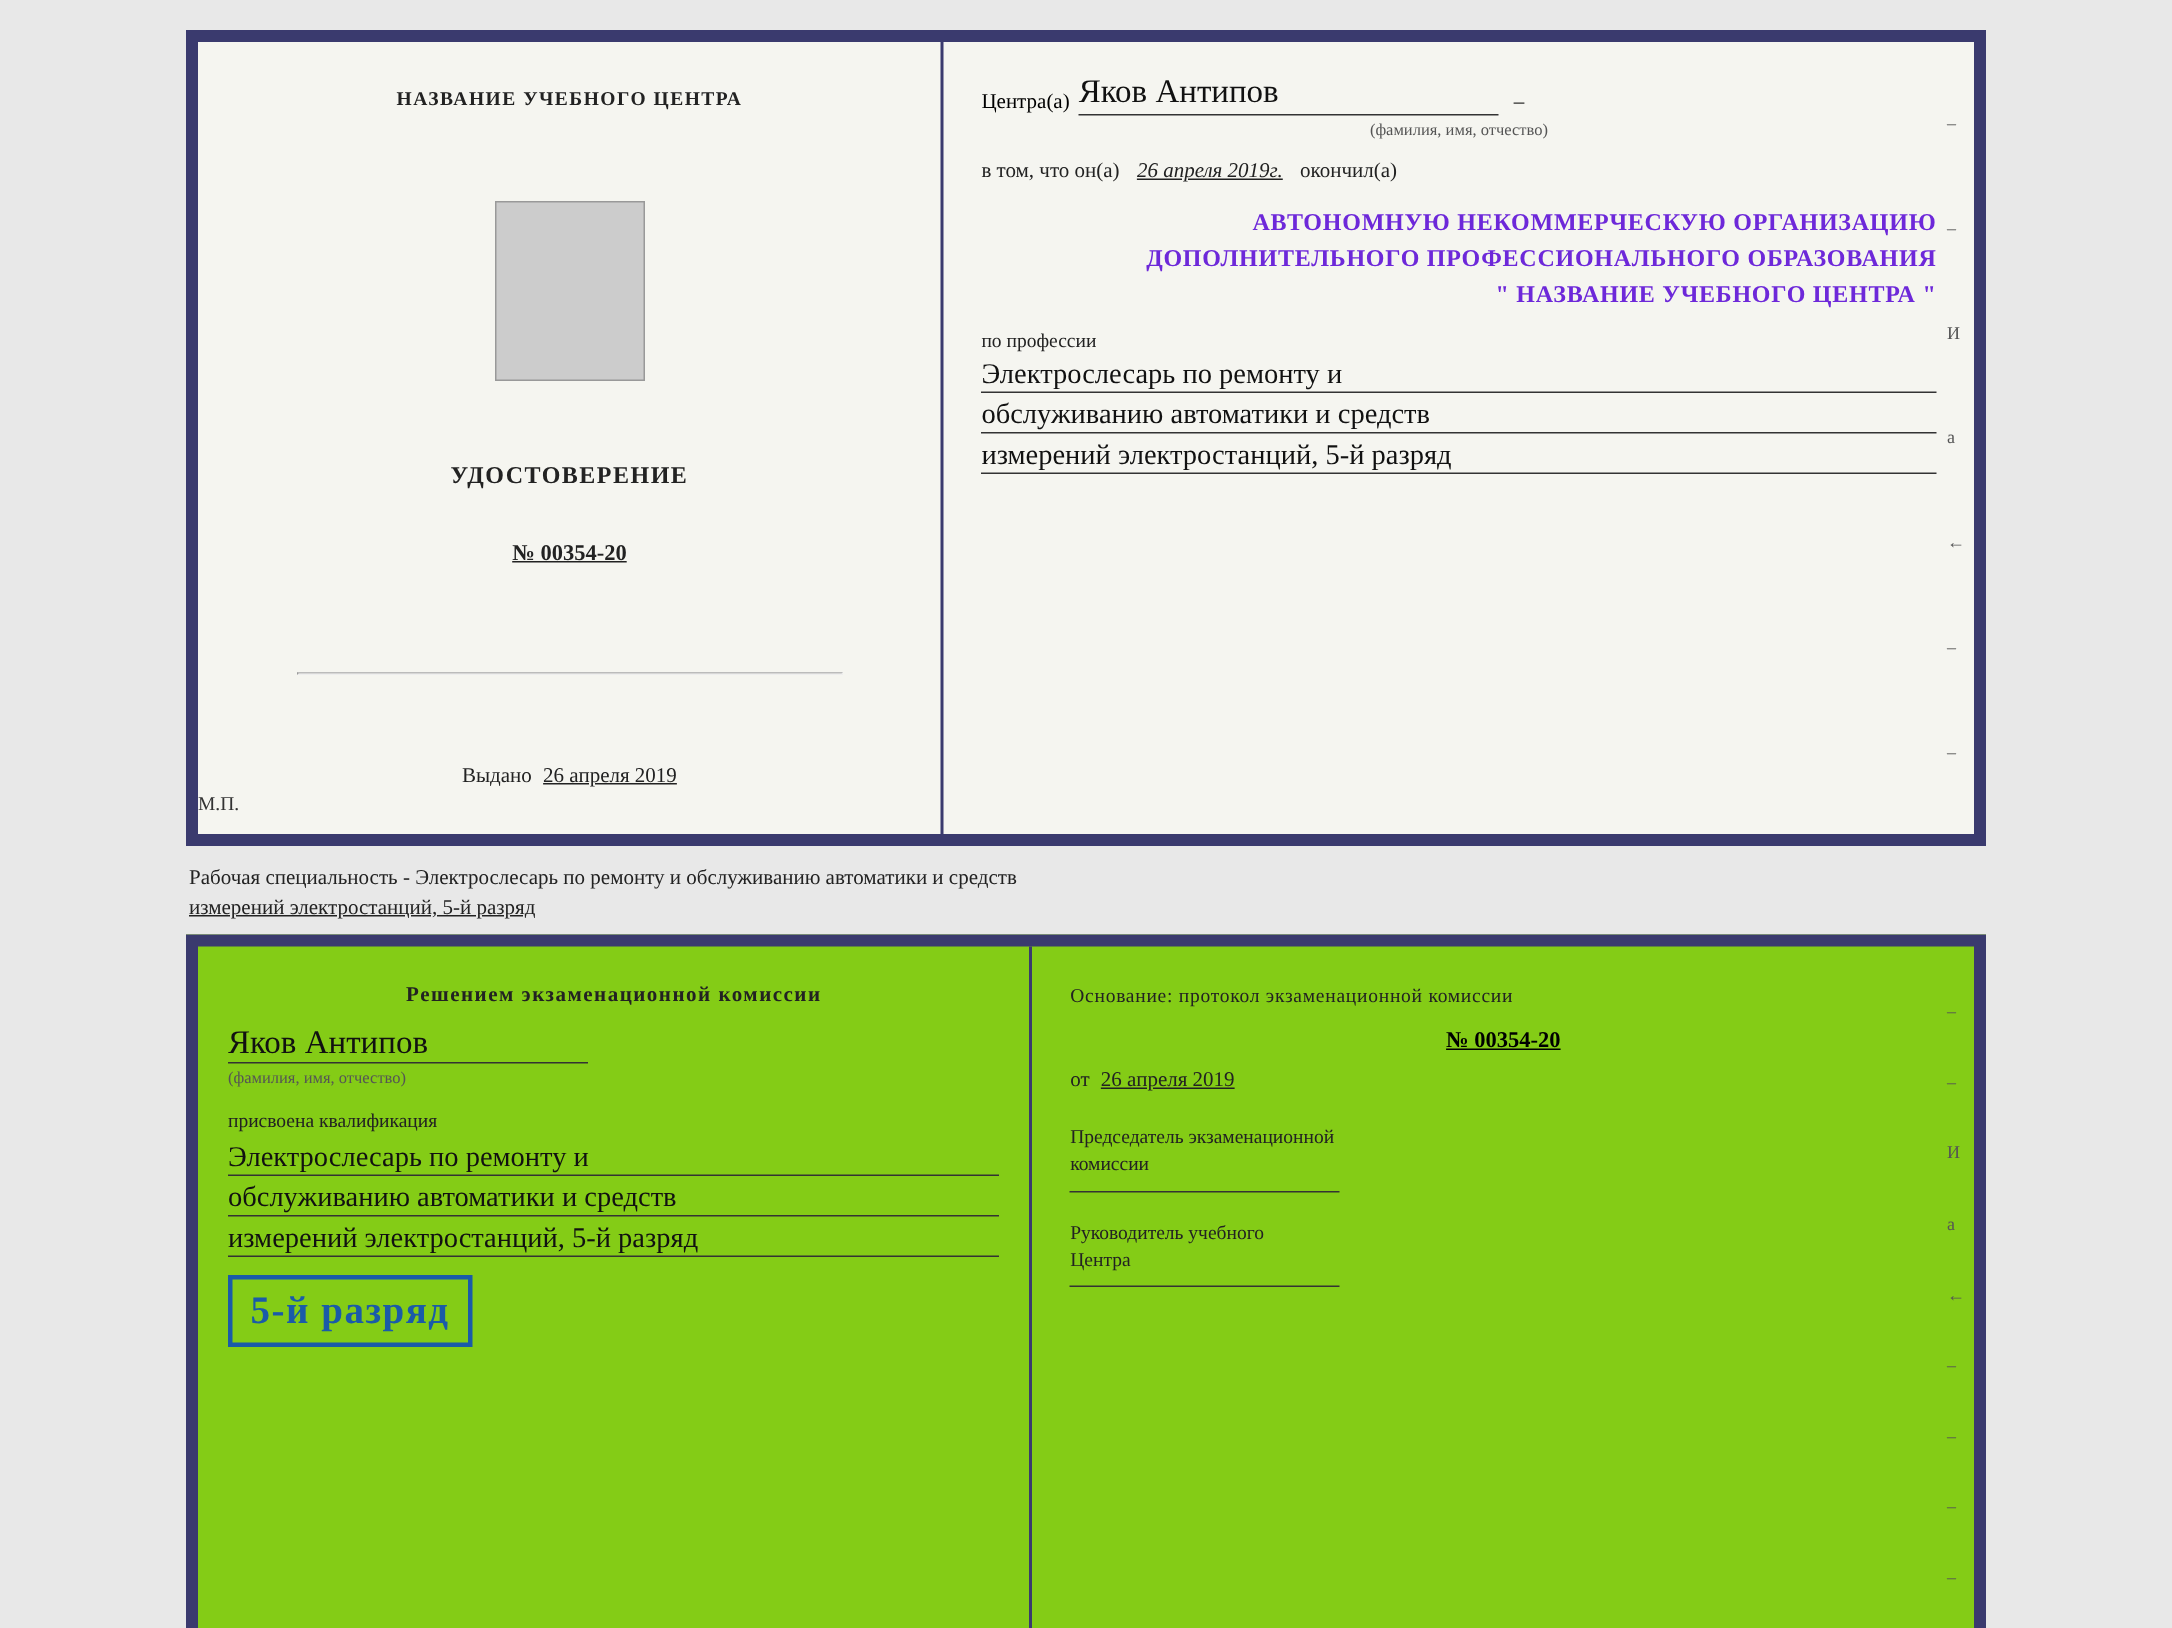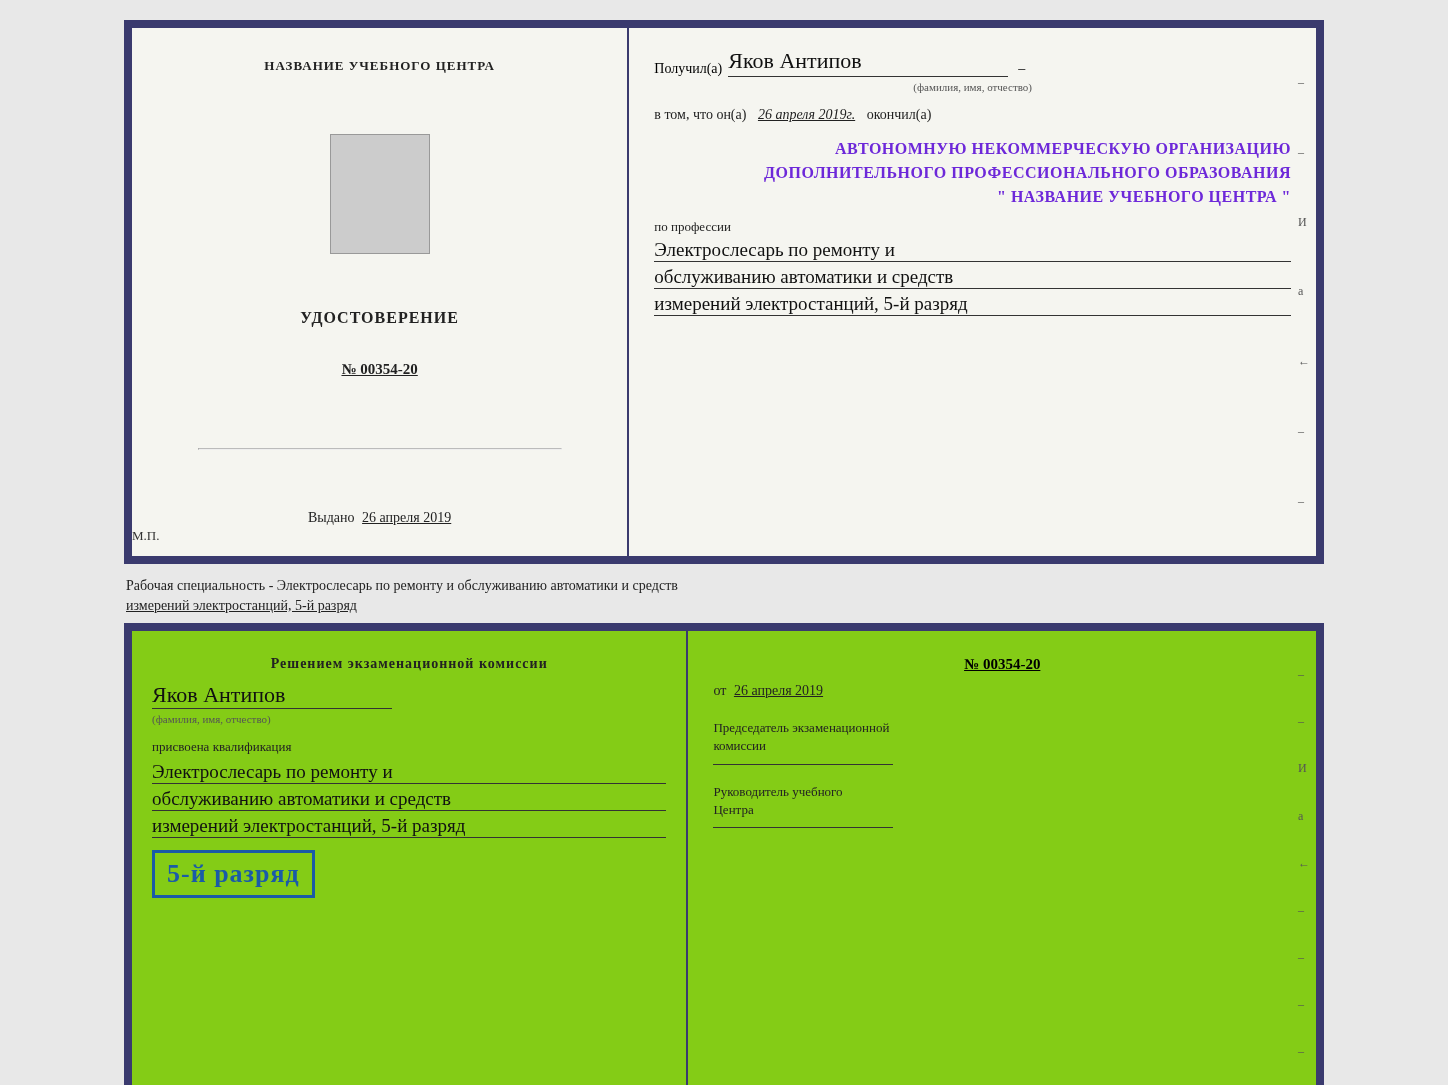--- a/index.html
+++ b/index.html
@@ -346,21 +346,21 @@
     <hr class="doc-inner-separator" style="width:80%;">
     <div class="issued-line">
       <span>Выдано</span>
       <span style="margin-left:4px;text-decoration:underline;">26 апреля 2019</span>
     </div>
     <div class="mp-label">М.П.</div>
   </div>
 
   <div class="doc-right">
     <div class="recipient-line">
-      <span class="recipient-label">Получил(а)</span>
+      <span class="recipient-label">Центра(а)</span>
       <span class="recipient-name">Яков Антипов</span>
       <span style="margin-left:10px; font-size:14px;">–</span>
     </div>
     <div class="fio-label">(фамилия, имя, отчество)</div>
 
     <div class="date-line">
       <span>в том, что он(а)</span>
       <span class="date-value">26 апреля 2019г.</span>
       <span>окончил(а)</span>
     </div>
@@ -407,20 +407,21 @@
 
     <span class="qual-text">Электрослесарь по ремонту и</span>
     <span class="qual-text">обслуживанию автоматики и средств</span>
     <span class="qual-text">измерений электростанций, 5-й разряд</span>
 
     <div class="rank-badge">5-й разряд</div>
 
   </div>
 
   <div class="doc-bottom-right">
+    <div class="basis-label">Основание: протокол экзаменационной  комиссии</div>
 
     <div class="protocol-number">№  00354-20</div>
 
     <div class="protocol-date-line">
       <span>от</span>
       <span style="text-decoration:underline; margin-left:4px;">26 апреля 2019</span>
     </div>
 
     <div class="signature-block">
       <div class="signature-title">

